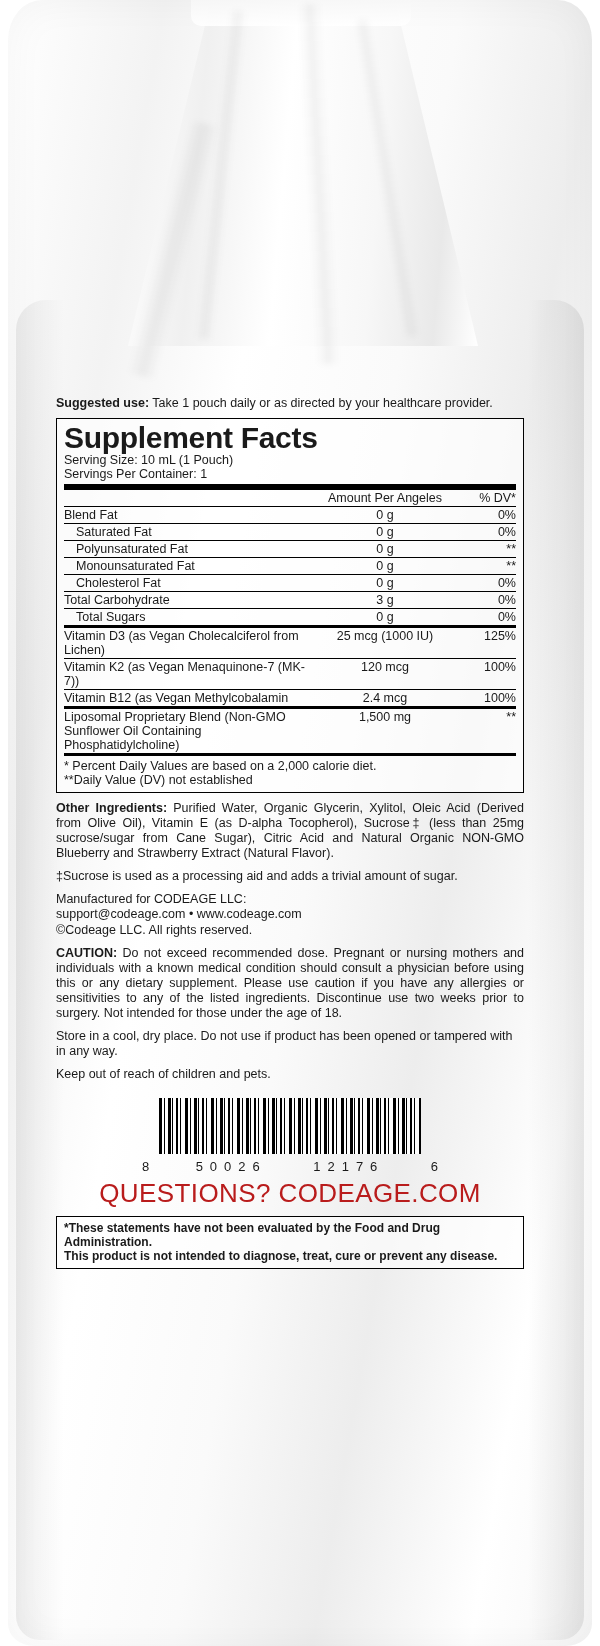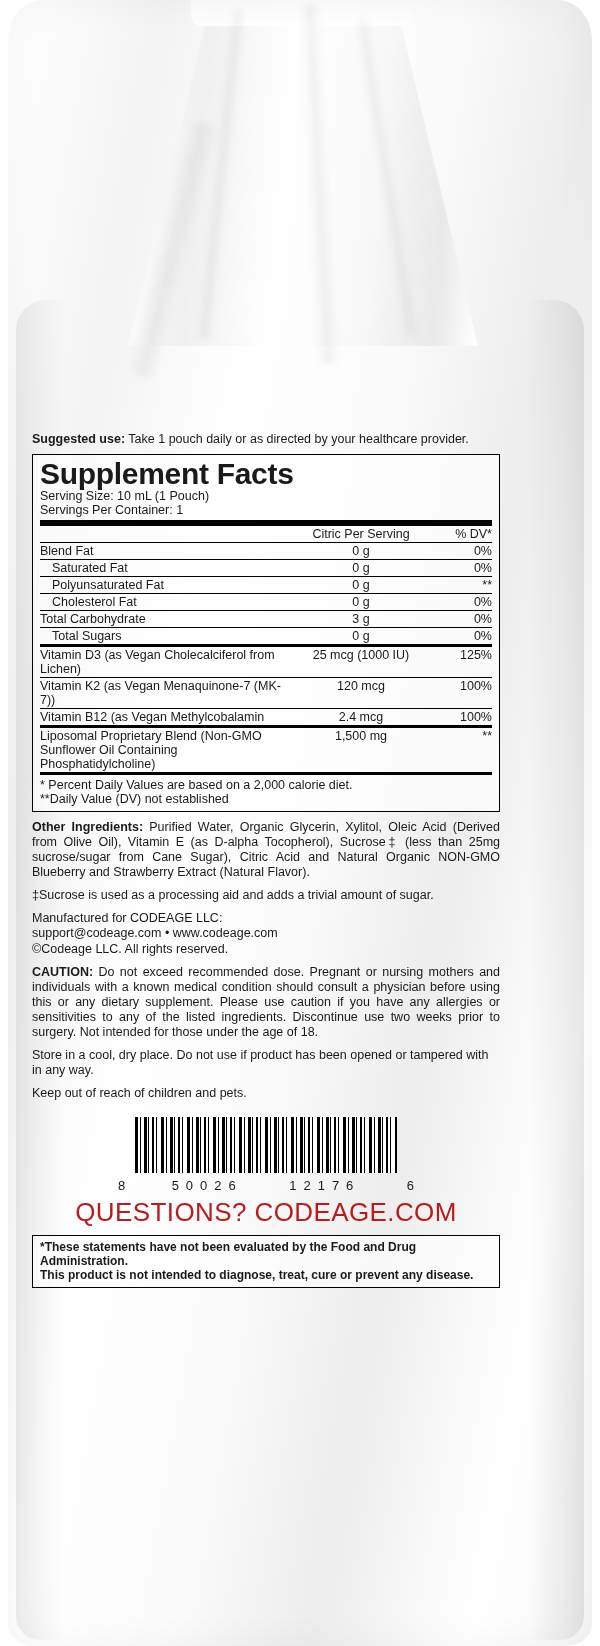--- a/index.html
+++ b/index.html
@@ -63,24 +63,23 @@
   }
   #pouch-shadow-right {
     position: absolute; right: 8px; top: 300px; width: 56px; height: 1340px;
     background: linear-gradient(270deg, rgba(0,0,0,0.085), rgba(0,0,0,0));
     border-radius: 0 30px 24px 0;
   }
 
   
   #content {
     position: absolute;
-    left: 32px;
+    left: 56px;
     top: 396px;
     width: 468px;
-    margin-top: 36px;
   }
 
   .suggested {
     font-size: 12.5px;
     line-height: 14.5px;
     margin-bottom: 7px;
   }
   .suggested b { font-weight: bold; }
 
   
@@ -207,36 +206,41 @@
   <div class="sf-panel">
     <div class="sf-title">Supplement Facts</div>
     <div class="sf-sub">Serving Size: 10 mL (1 Pouch)</div>
     <div class="sf-sub">Servings Per Container: 1</div>
     <div class="rule-thick"></div>
 
     <table class="sf">
       <tbody>
           <tr class="hdr row-line">
         <td></td>
-        <td class="amt">Citric Per Serving</td>
+        <td class="amt">Amount Per Angeles</td>
         <td class="dv">% DV*</td>
       </tr>
 
       <tr class="row-line">
         <td>Blend Fat</td>
         <td class="amt">0 g</td>
         <td class="dv">0%</td>
       </tr>
       <tr class="row-line">
         <td class="indent1">Saturated Fat</td>
         <td class="amt">0 g</td>
         <td class="dv">0%</td>
       </tr>
       <tr class="row-line">
         <td class="indent1">Polyunsaturated Fat</td>
+        <td class="amt">0 g</td>
+        <td class="dv">**</td>
+      </tr>
+      <tr class="row-line">
+        <td class="indent1">Monounsaturated Fat</td>
         <td class="amt">0 g</td>
         <td class="dv">**</td>
       </tr>
       <tr class="row-line">
         <td class="indent1">Cholesterol Fat</td>
         <td class="amt">0 g</td>
         <td class="dv">0%</td>
       </tr>
       <tr class="row-line">
         <td>Total Carbohydrate</td>

